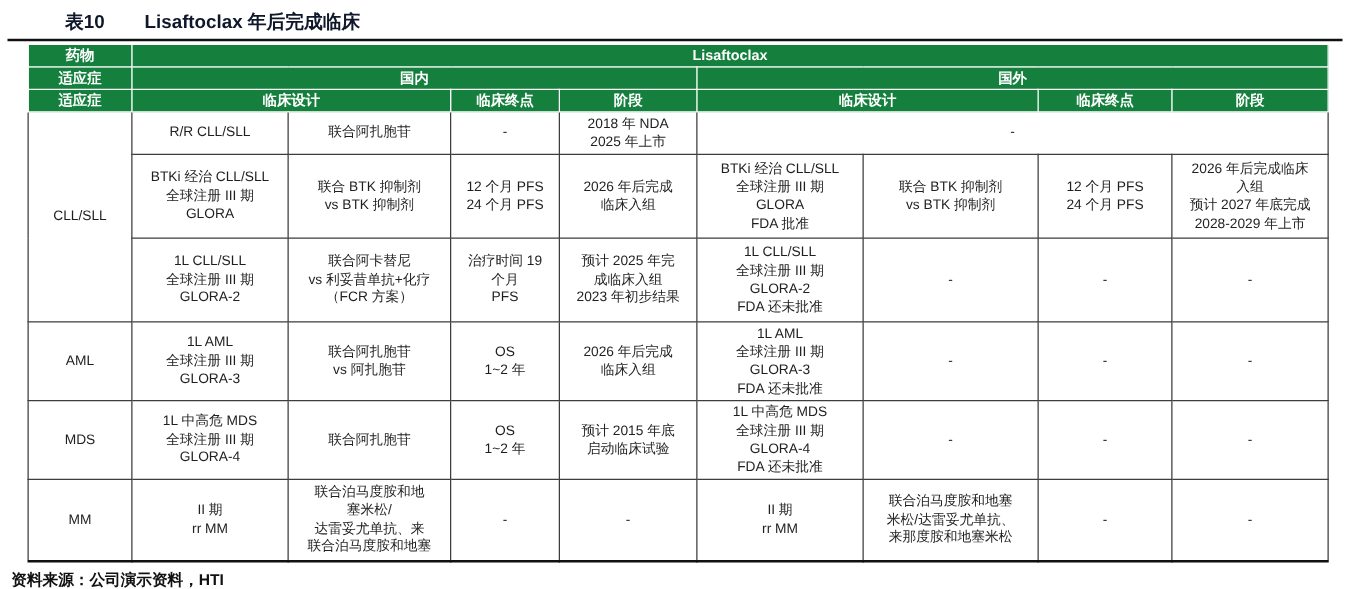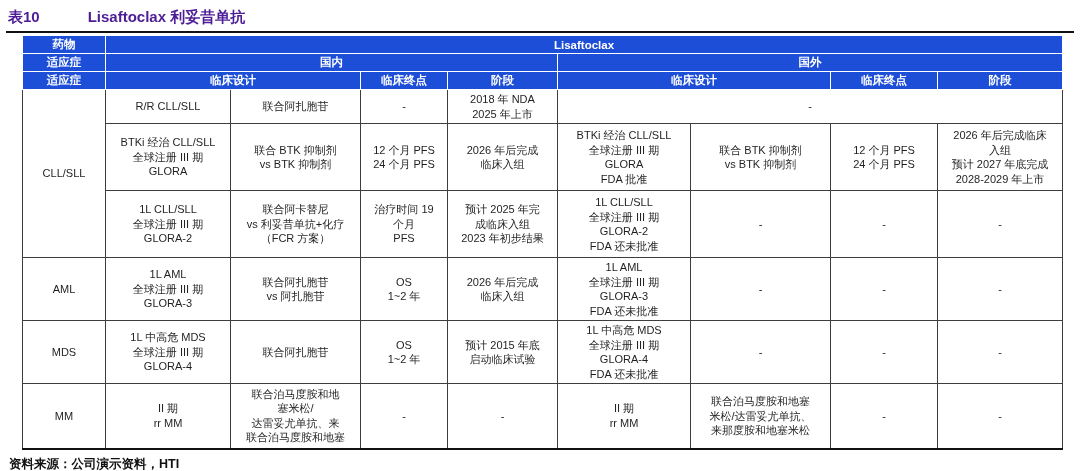--- a/index.html
+++ b/index.html
@@ -7,42 +7,43 @@
   body {
     width: 1080px; height: 471px;
     font-family: "Liberation Sans", "DejaVu Sans", sans-serif;
     color: #1a1a1a;
     position: relative;
     overflow: hidden;
   }
   .title-row {
     display: flex;
     align-items: baseline;
-    gap: 48px;
+    gap: 32px;
     padding: 8px 0 0 8px;
     font-size: 15px;
     font-weight: bold;
-    color: #4c1d95;
+    color: #0f172a;
+    margin-left: 44px;
   }
   .title-rule {
     margin: 4px 4px 0 6px;
     border-bottom: 2.5px solid #111;
     width: 1068px;
     height: 0;
   }
   table.catalyst {
     border-collapse: collapse;
     table-layout: fixed;
     width: 1040px;
     margin: 2px 0 0 22px;
     border: 1.5px solid #222;
     border-bottom: 2.5px solid #111;
   }
   table.catalyst th {
-    background: #1d4ed8;
+    background: #15803d;
     color: #ffffff;
     font-weight: bold;
     font-size: 11.5px;
     border: 1px solid #ffffff;
     padding: 1px 3px;
     height: 18px;
     text-align: center;
     vertical-align: middle;
   }
   table.catalyst td {
@@ -67,21 +68,21 @@
     font-size: 12.5px;
     font-weight: bold;
     color: #111;
   }
 </style>
 </head>
 <body>
 
 <div class="title-row">
   <span>表10</span>
-  <span>Lisaftoclax 利妥昔单抗</span>
+  <span>Lisaftoclax 年后完成临床</span>
 </div>
 <div class="title-rule"></div>
 
 <table class="catalyst">
   <colgroup>
     <col style="width:83px">
       <col style="width:125px">
       <col style="width:130px">
     <col style="width:87px">
       <col style="width:110px">

